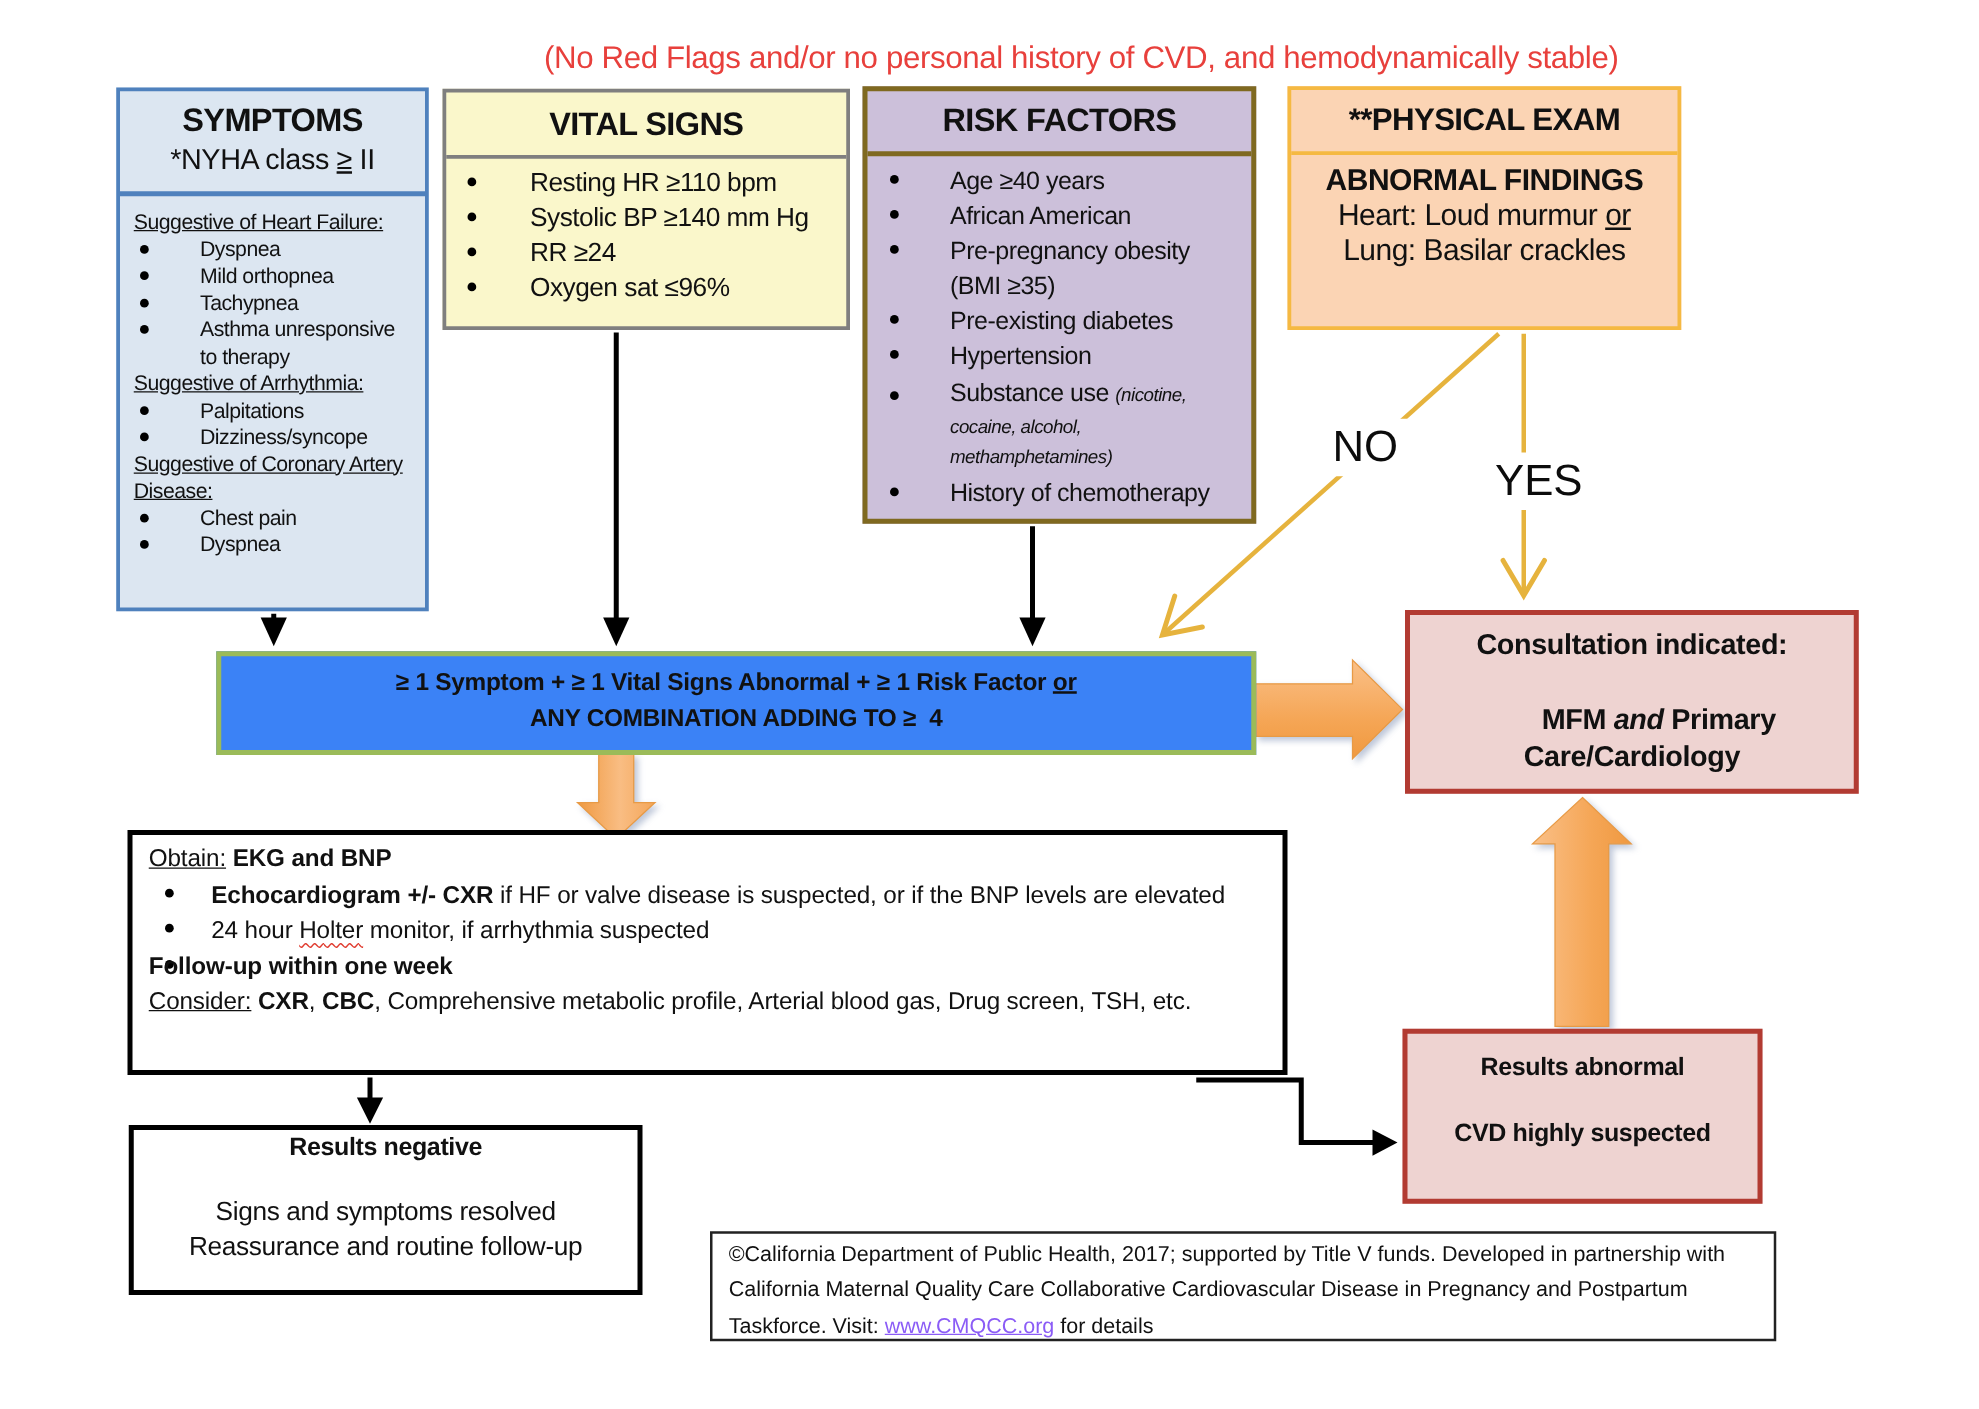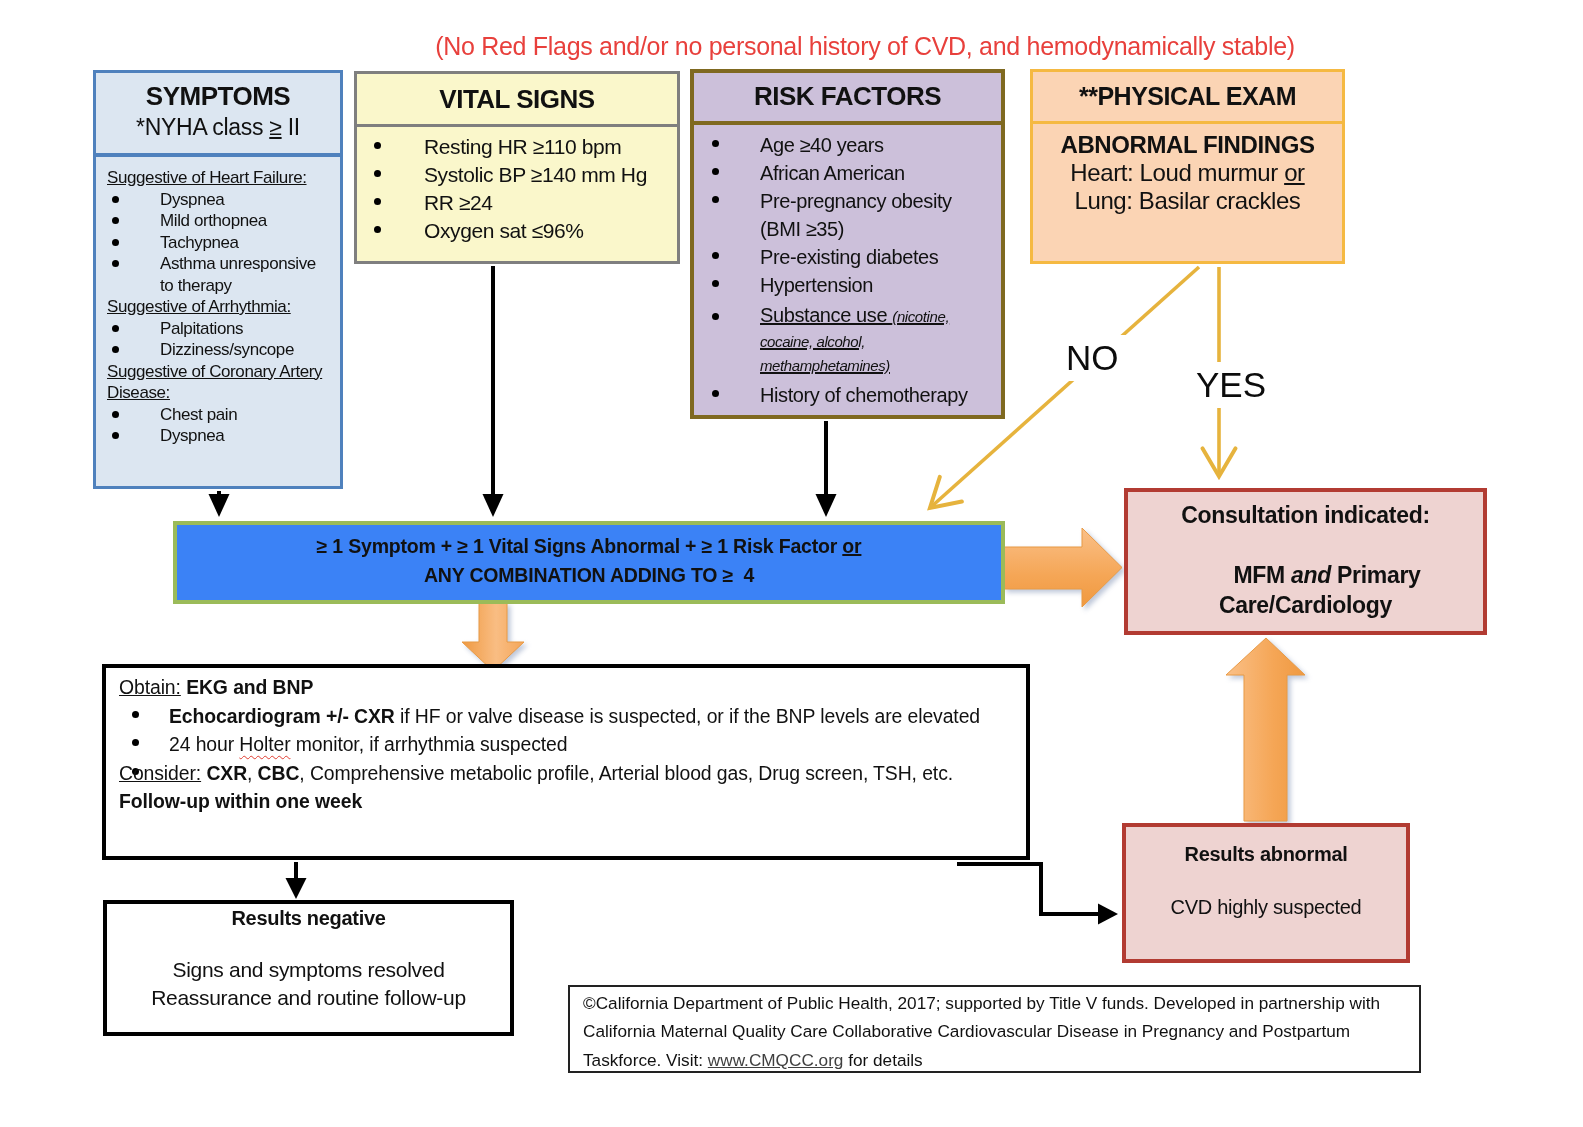--- a/index.html
+++ b/index.html
@@ -3,21 +3,21 @@
 <meta charset="utf-8">
 <style>
   html,body{margin:0;padding:0;background:#ffffff;}
   #canvas{position:relative;width:1583px;height:1127px;background:#ffffff;overflow:hidden;
           font-family:"Liberation Sans",sans-serif;color:#111;}
   .b{font-weight:bold}
   .i{font-style:italic}
   .u{text-decoration:underline}
   .u.b{text-decoration:underline;text-decoration-thickness:2px}
   .sq{text-decoration:underline;text-decoration-style:wavy;text-decoration-color:#e03c30;text-decoration-thickness:1px;text-underline-offset:4px}
-  .lk{color:#404040;text-decoration:underline}
+  .lk{color:#8b5cf6;text-decoration:underline}
   .sm{font-size:15px;font-style:italic}
 
   .box{position:absolute;box-sizing:border-box;}
   .ln{position:relative;}
   .ln .dot{position:absolute;width:7px;height:7px;border-radius:50%;background:#000;}
 
   
   #note{position:absolute;left:370px;top:31px;width:990px;text-align:center;
         font-size:25px;line-height:31px;letter-spacing:-0.3px;}
 
@@ -40,21 +40,21 @@
   #vit .ln.bullet .dot{left:17px;top:9px;}
 
   
   #rsk{left:690px;top:69px;width:315px;height:350px;border:4px solid #7f6920;background:#ccc0da;}
   #rsk .hd{border-bottom:4px solid #7f6920;height:52px;text-align:center;padding-top:7px;box-sizing:border-box;}
   #rsk .t1{font-size:26px;font-weight:bold;line-height:32px;letter-spacing:-0.5px;}
   #rsk .bd{padding-top:6px;font-size:20px;line-height:28px;letter-spacing:-0.4px;}
   #rsk .ln.bullet{padding-left:66px;padding-right:6px;}
   #rsk .ln.bullet .dot{left:18px;top:9px;}
   #rsk .sm{font-size:15px;}
-  #rsk .ln.tight{line-height:22.5px;margin-top:5px;margin-bottom:3px;text-decoration:underline;}
+  #rsk .ln.tight{line-height:22.5px;margin-top:5px;margin-bottom:3px;}
 
   
   #exm{left:1030px;top:69px;width:315px;height:195px;border:3px solid #f5b942;background:#fbd4b4;}
   #exm .hd{border-bottom:3px solid #f5b942;height:52px;text-align:center;padding-top:8px;box-sizing:border-box;}
   #exm .t1{font-size:25px;font-weight:bold;line-height:32px;letter-spacing:-0.5px;}
   #exm .bd{padding-top:7px;font-size:24px;line-height:28px;letter-spacing:-0.4px;text-align:center;}
 
   
   #cri{left:173px;top:521px;width:832px;height:83px;border:4px solid #9bbb59;background:#3b82f6;
        text-align:center;font-size:19.5px;font-weight:bold;line-height:29px;padding-top:7px;
@@ -76,21 +76,21 @@
 
   
   #neg{left:103px;top:900px;width:411px;height:136px;border:4px solid #000;background:#fff;text-align:center;}
   #neg .l1{font-size:20px;font-weight:bold;line-height:28px;letter-spacing:-0.3px;}
   #neg .l2{font-size:21px;margin-top:24px;line-height:28px;letter-spacing:-0.3px;}
   #neg .l3{font-size:21px;line-height:28px;letter-spacing:-0.3px;}
 
   
   #abn{left:1122px;top:823px;width:288px;height:140px;border:4px solid #b23b32;background:#eed3d1;text-align:center;}
   #abn .l1{font-size:20px;font-weight:bold;margin-top:13px;line-height:28px;letter-spacing:-0.3px;}
-  #abn .l2{font-size:20px;font-weight:normal;margin-top:25px;line-height:28px;letter-spacing:-0.3px;}
+  #abn .l2{font-size:20px;font-weight:bold;margin-top:25px;line-height:28px;letter-spacing:-0.3px;}
 
   
   #ftr{left:568px;top:985px;width:853px;height:88px;border:2px solid #222;background:#fff;
        font-size:17.2px;line-height:28.4px;padding:2px 12px 0 13px;letter-spacing:0px;}
 
   
   .lbl{position:absolute;font-size:35px;line-height:44px;background:#fff;color:#0c0c0c;padding:1px 7px;}
   #lblno{left:1059px;top:335px;}
   #lblyes{left:1189px;top:362px;}
 
@@ -219,22 +219,22 @@
     <div class="l2"><span class="b">MFM </span><span class="b i">and</span><span class="b"> Primary</span></div>
     <div class="l3">Care/Cardiology</div>
   </div>
 
   <div class="box" id="obt">
     <div class="bd">
         <div class="ln plain"><span class="u">Obtain:</span><span> </span><span class="b">EKG and BNP</span></div>
         <div class="ln bullet"><span class="dot"></span><span class="b">Echocardiogram +/- CXR</span><span> if HF or valve disease is suspected, or if the BNP levels are elevated</span></div>
         <div class="ln bullet"><span class="dot"></span><span>24 hour </span><span class="sq">Holter</span><span> monitor, if arrhythmia suspected</span></div>
         <div class="ln bullet"><span class="dot"></span></div>
+        <div class="ln plain"><span class="b">Follow-up within one week</span></div>
         <div class="ln plain"><span class="u">Consider:</span><span> </span><span class="b">CXR</span><span>, </span><span class="b">CBC</span><span>, Comprehensive metabolic profile, Arterial blood gas, Drug screen, TSH, etc.</span></div>
-        <div class="ln plain"><span class="b">Follow-up within one week</span></div>
       </div>
   </div>
 
   <div class="box" id="neg">
     <div class="l1">Results negative</div>
     <div class="l2">Signs and symptoms resolved</div>
     <div class="l3">Reassurance and routine follow-up</div>
   </div>
 
   <div class="box" id="abn">

